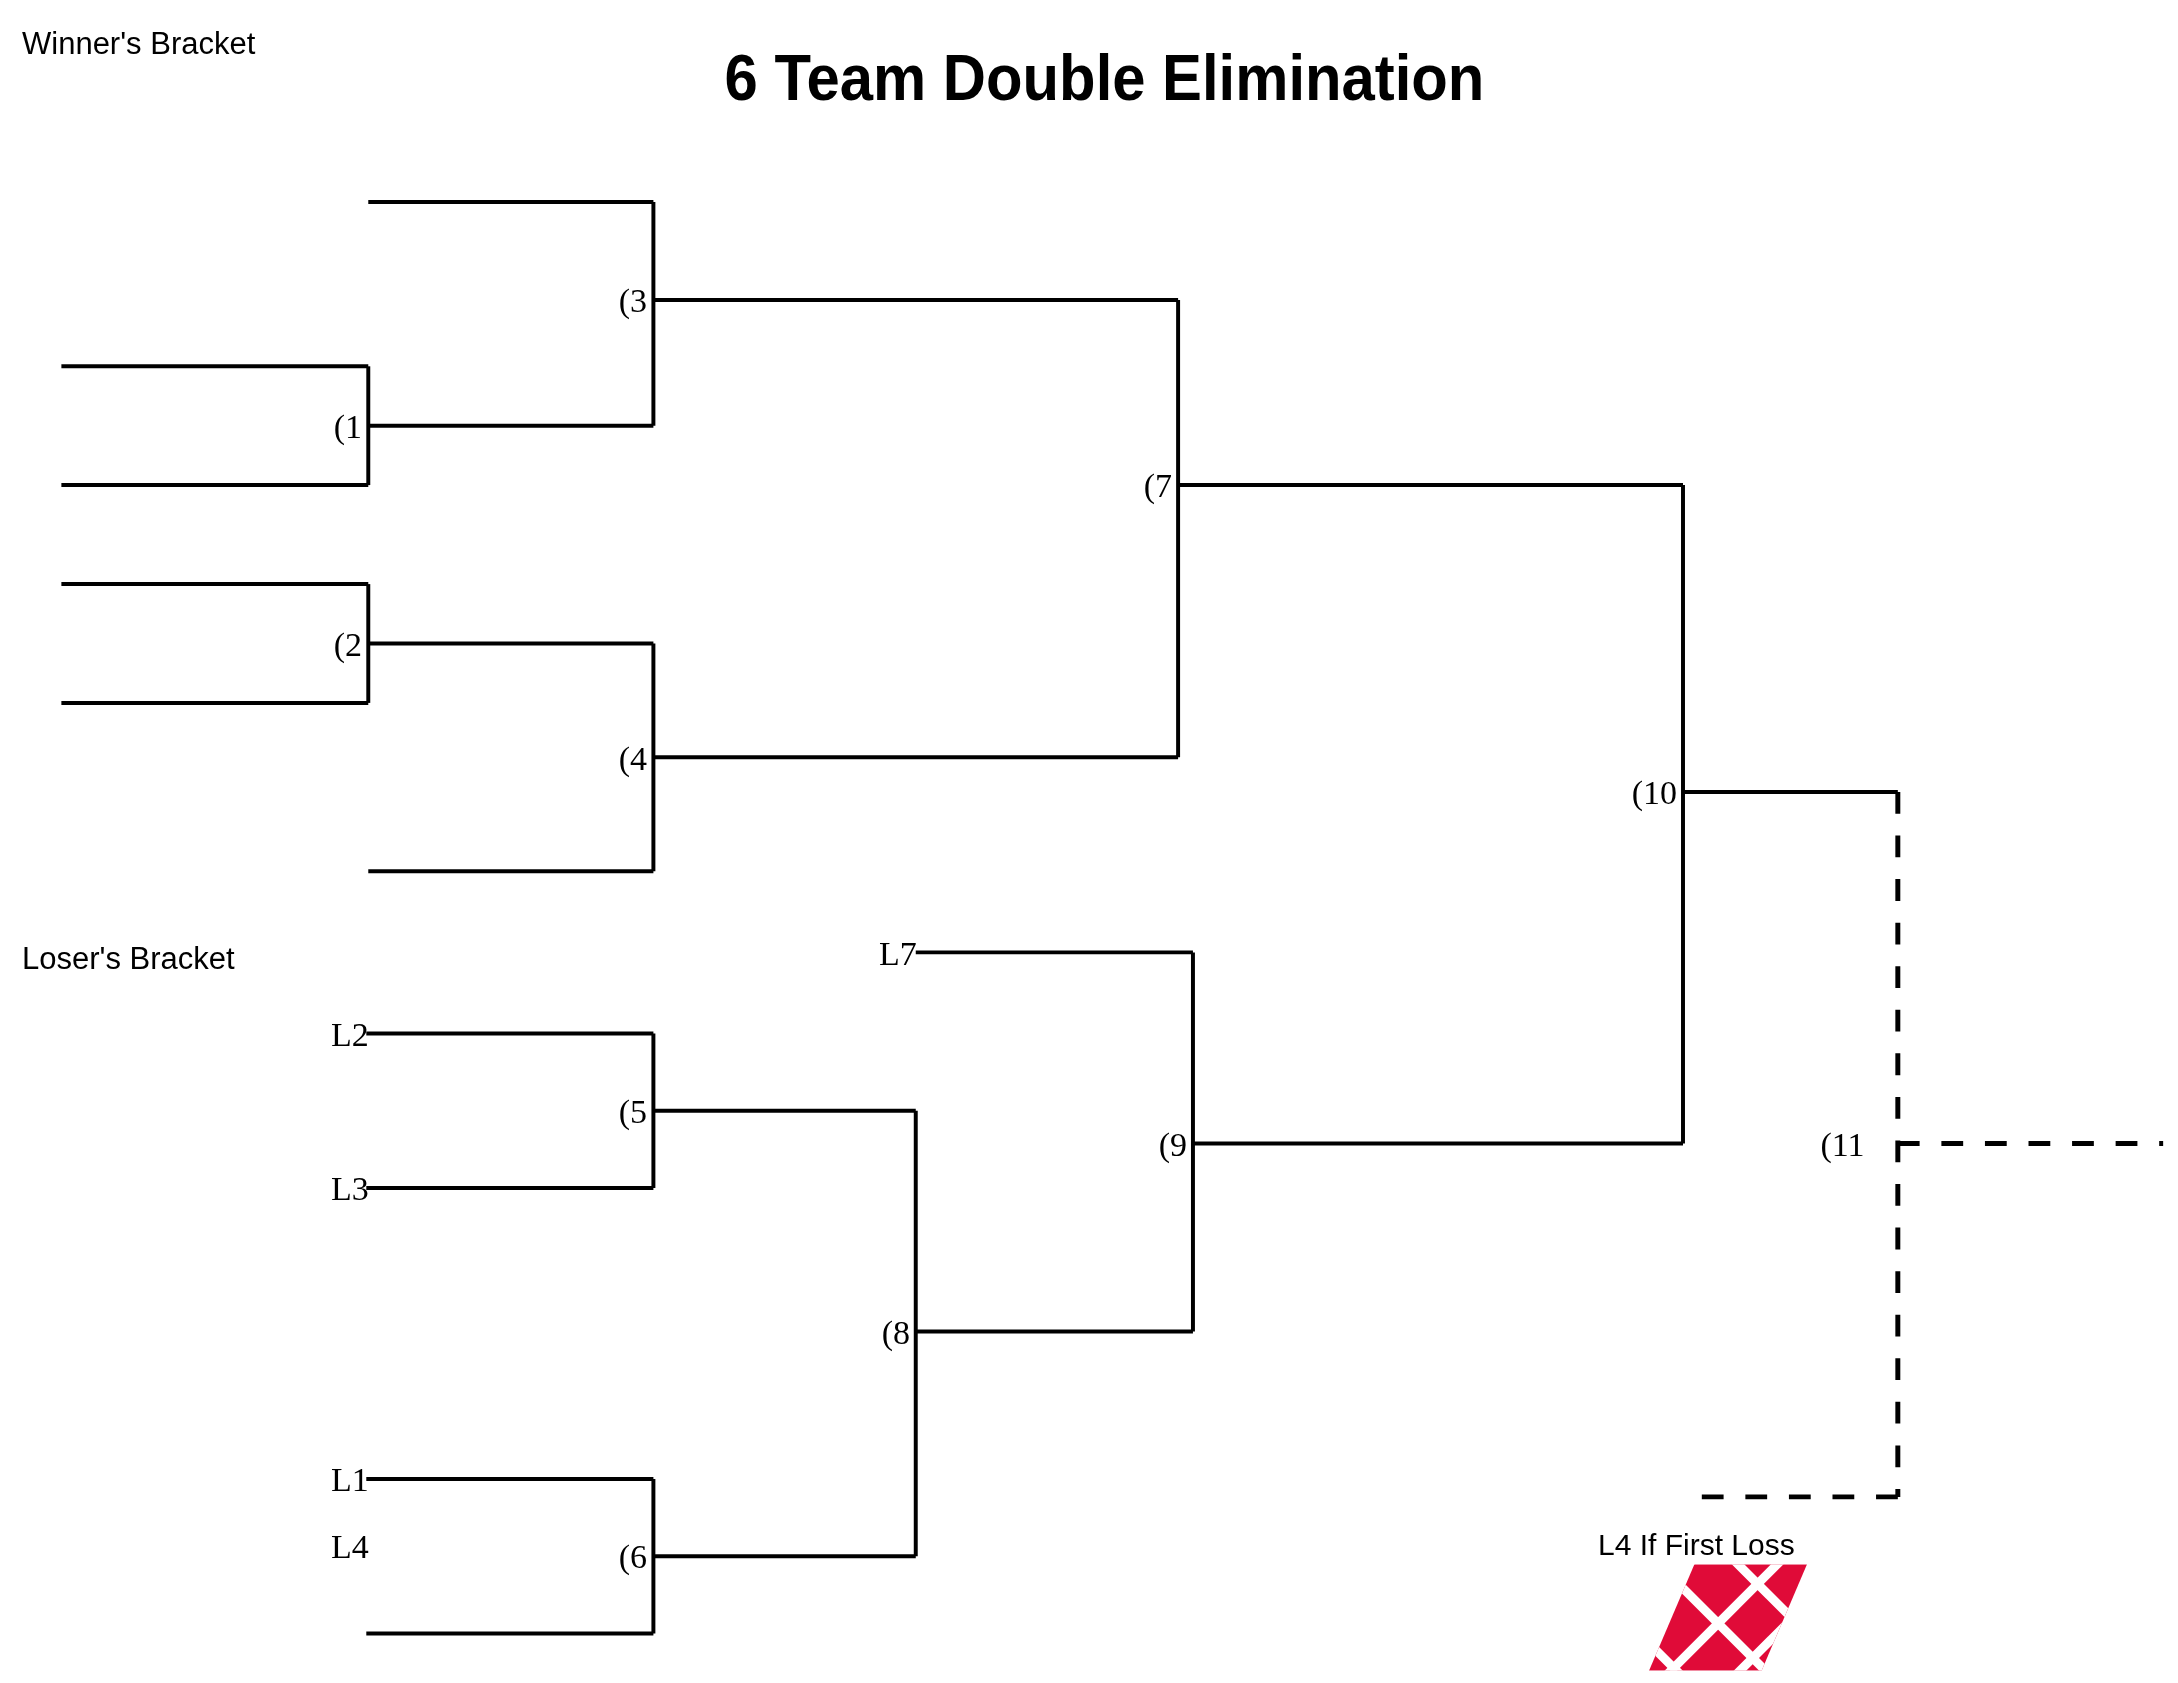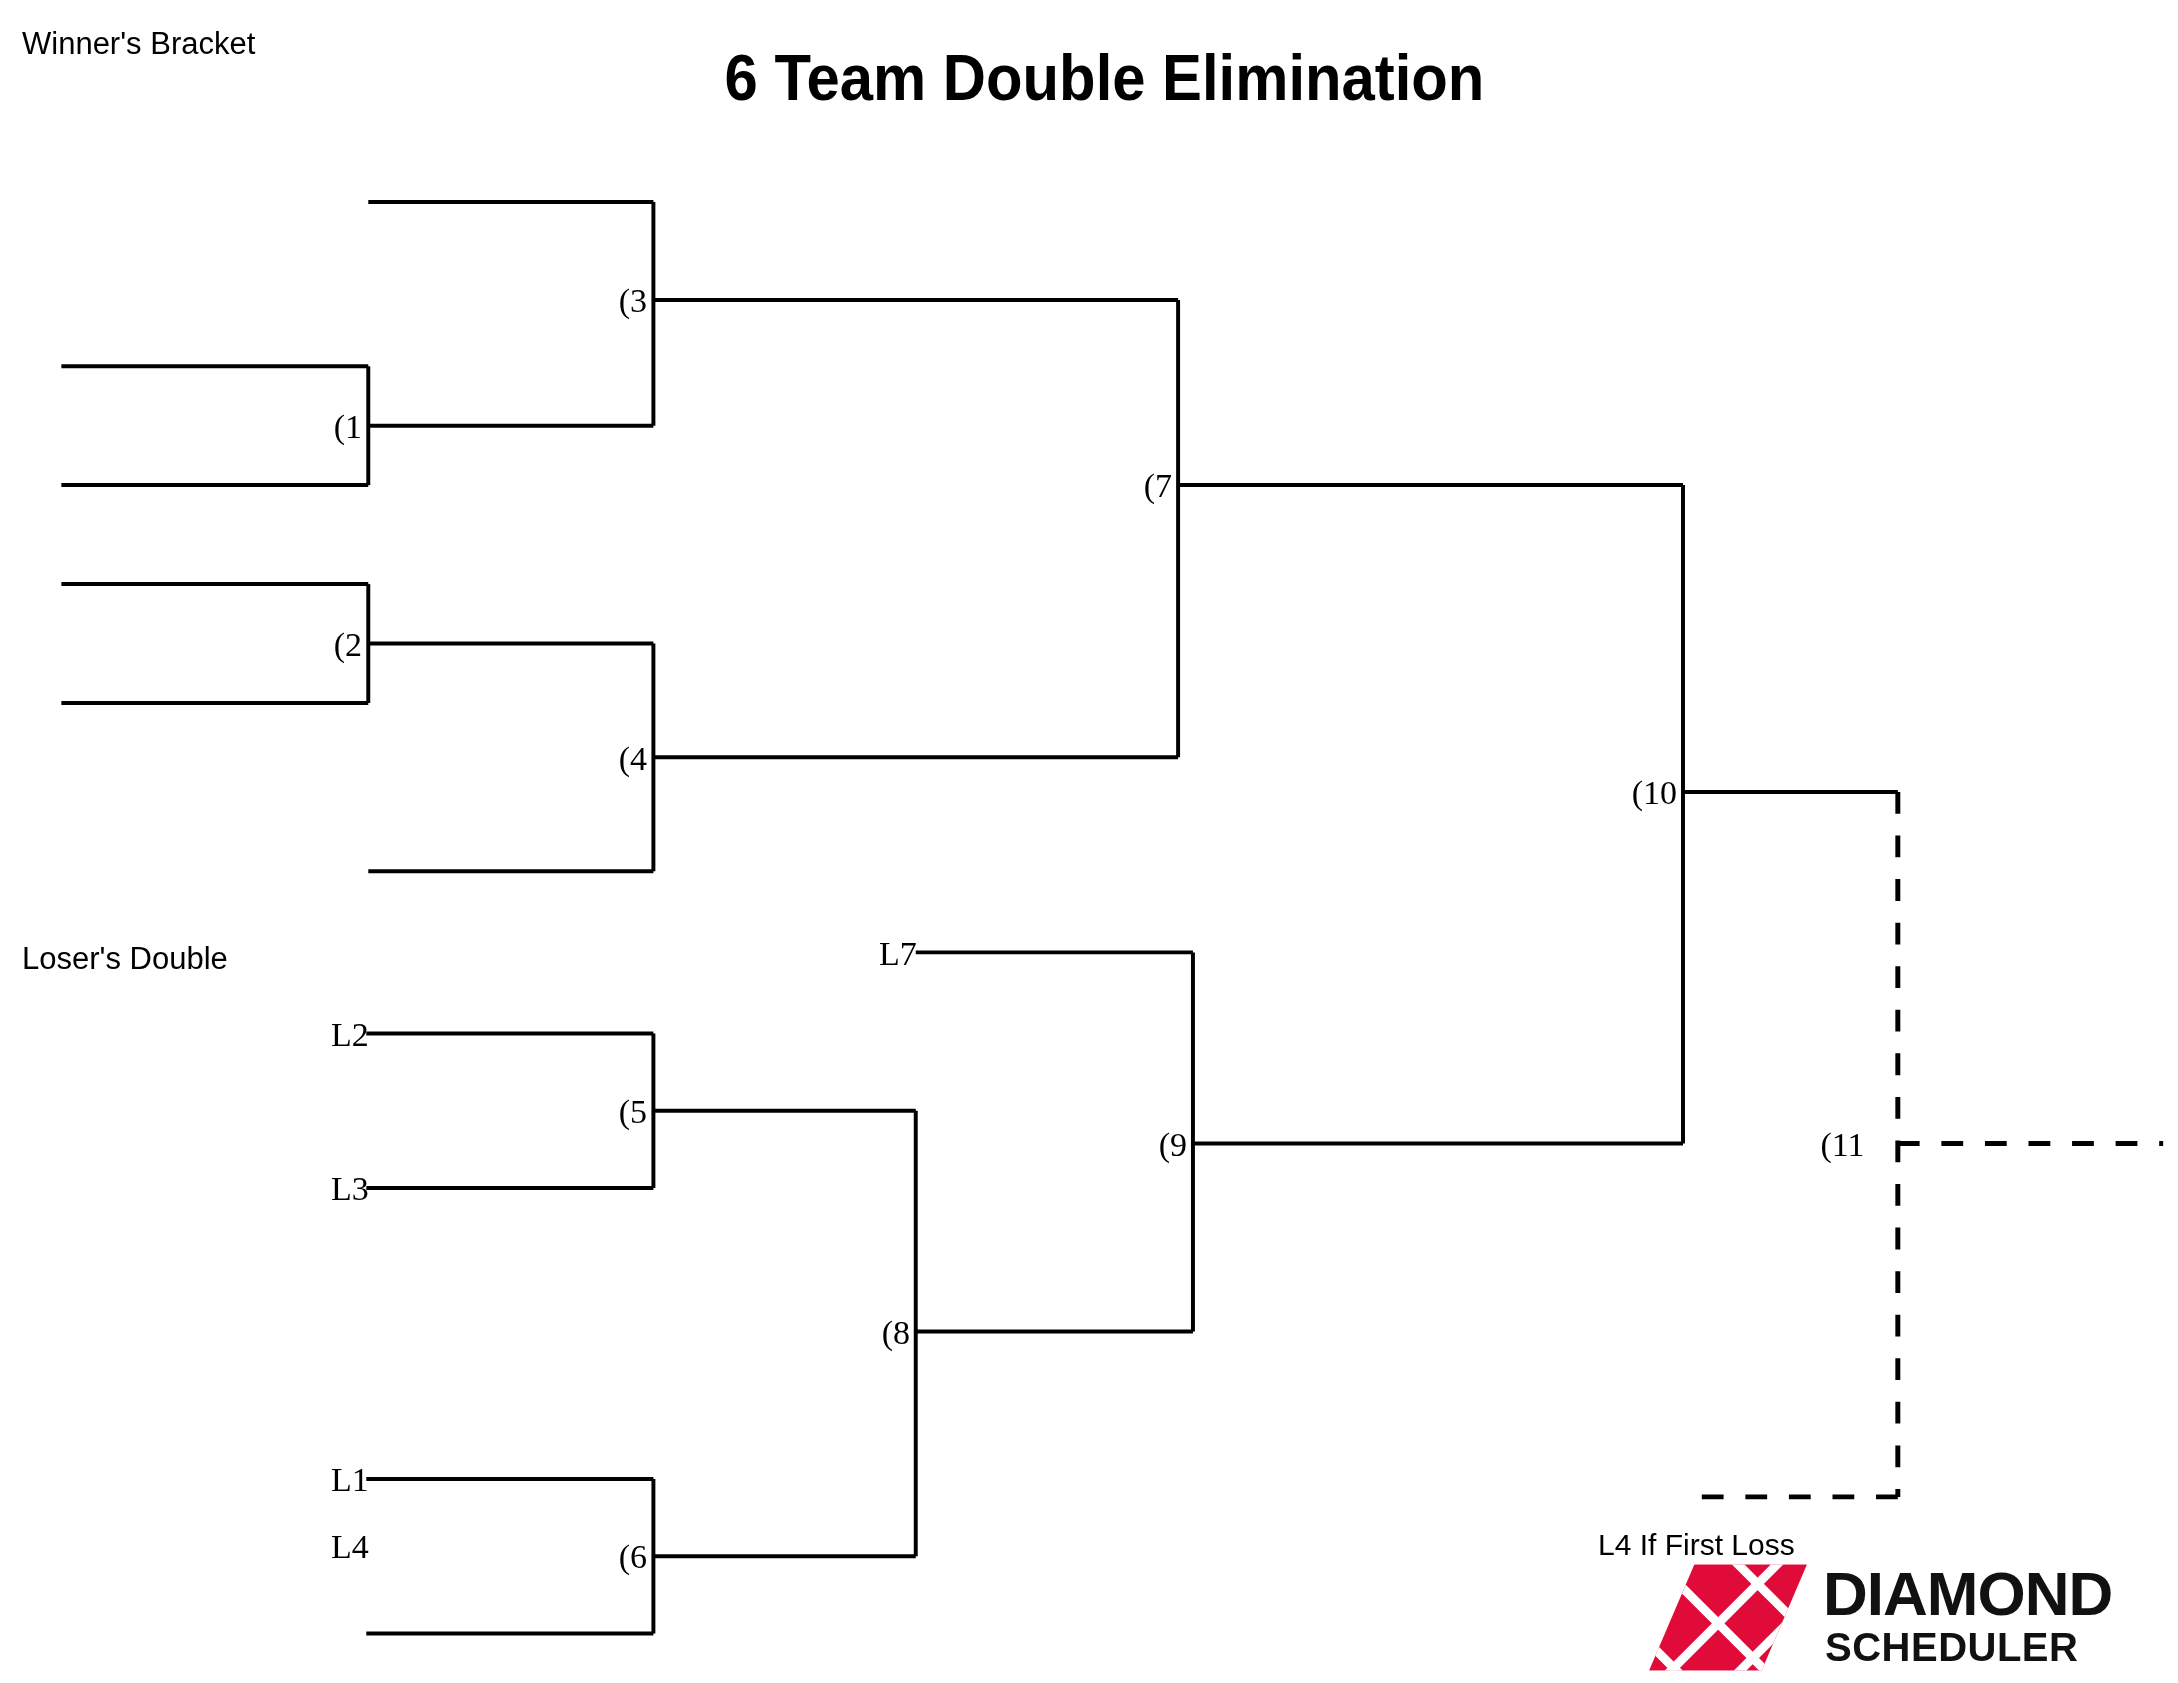--- a/index.html
+++ b/index.html
@@ -130,21 +130,21 @@
     white-space: nowrap;
   }
 </style>
 </head>
 <body>
 
 <div id="page">
 
   <div class="section-label" style="left:22px; top:26px;">Winner's Bracket</div>
 
-  <div class="section-label" style="left:22px; top:941px;">Loser's Double</div>
+  <div class="section-label" style="left:22px; top:941px;">Loser's Bracket</div>
 
   <div class="page-title" style="left:436px; top:40px; width:1337px;">6 Team Double Elimination</div>
 
   <svg id="bracket-svg" viewBox="0 0 2200 1700">
 
     <g>
       <path class="solid-line" d="M 62 370 L 372 370"></path>
       <path class="solid-line" d="M 62 490 L 372 490"></path>
       <path class="solid-line" d="M 372 370 L 372 490"></path>
       <path class="solid-line" d="M 372 430 L 660 430"></path>
@@ -262,20 +262,16 @@
           <path d="M 50 -40 L 200 110"></path>
           <path d="M 110 -60 L 250 80"></path>
           <path d="M 40 160 L 180 20"></path>
           <path d="M 0 130 L 140 -10"></path>
           <path d="M -40 80 L 90 -50"></path>
           <path d="M -70 20 L 40 -90"></path>
         </g>
       </g>
     </svg>
 
-    <div id="logo-text">
-      <div class="logo-word-main">DIAMOND</div>
-      <div class="logo-word-sub">SCHEDULER</div>
-    </div>
   </div>
 
 </div>
 
 
 </body></html>

